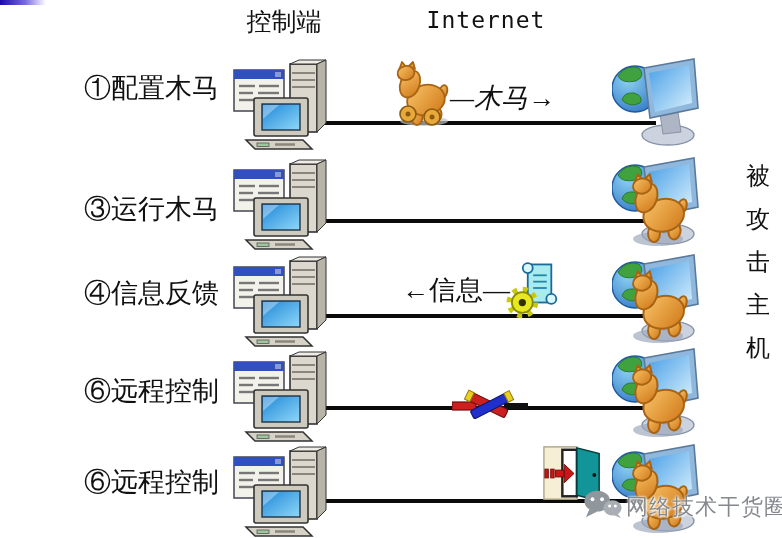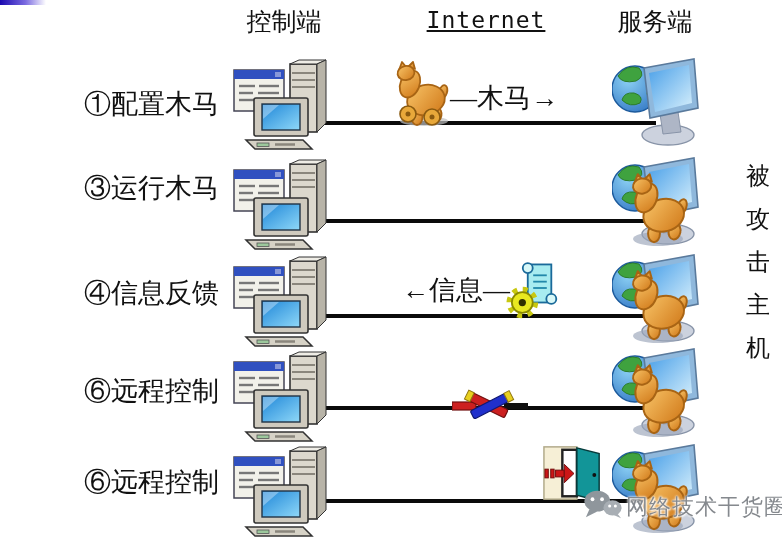--- a/index.html
+++ b/index.html
@@ -154,29 +154,28 @@
       <circle cx="34" cy="18" r="1.6" fill="#fff"></circle>
     </g>
   </defs>
 </svg>
 
 <div class="stage">
 
   <div class="abs topbar"></div>
 
   <div class="abs hdr" style="left:236px;top:5px;width:96px;">控制端</div>
-  <div class="abs hdr mono" style="left:426px;top:7px;width:120px;text-decoration:underline;">Internet</div>
-  <div class="abs hdr" style="left:607px;top:5px;width:96px;">服务端</div>
+  <div class="abs hdr mono" style="left:426px;top:7px;width:120px;">Internet</div>
 
   <div class="abs vtext" style="left:740px;top:155px;line-height:43px;">被攻击主机</div>
 
   <div class="abs step" style="left:84px;top:72px;">
-    <span style="display:block;margin-top:16px;">①配置木马</span>
+    <span style="display:block;">①配置木马</span>
   </div>
-  <div class="abs step" style="left:84px;top:172px;">③运行木马</div>
+  <div class="abs step" style="left:84px;top:193px;">③运行木马</div>
   <div class="abs step" style="left:84px;top:277px;">④信息反馈</div>
   <div class="abs step" style="left:84px;top:375px;">⑥远程控制</div>
   <div class="abs step" style="left:84px;top:466px;">⑥远程控制</div>
 
   <div class="abs hline" style="left:298px;top:121px;width:358px;"></div>
   <div class="abs hline" style="left:298px;top:219px;width:358px;"></div>
   <div class="abs hline" style="left:298px;top:314px;width:358px;"></div>
   <div class="abs hline" style="left:298px;top:406px;width:358px;"></div>
   <div class="abs hline" style="left:298px;top:499px;width:358px;"></div>
 
@@ -208,21 +207,21 @@
   <svg class="abs" style="left:612px;top:346px;" width="88" height="92" viewBox="0 0 88 92">
       <use href="#ic-infected-server"></use>
     </svg>
   <svg class="abs" style="left:612px;top:442px;" width="88" height="92" viewBox="0 0 88 92">
       <use href="#ic-infected-server"></use>
     </svg>
 
   <svg class="abs" style="left:392px;top:60px;" width="58" height="66" viewBox="0 0 58 66">
       <use href="#ic-trojan-horse"></use>
     </svg>
-  <div class="abs arrowtxt" style="left:450px;top:80px;">—木马→</div>
+  <div class="abs arrowtxt" style="left:450px;top:80px;font-style:italic;">—木马→</div>
 
   <div class="abs arrowtxt" style="left:402px;top:272px;">←信息—</div>
   <svg class="abs" style="left:506px;top:257px;" width="58" height="62" viewBox="0 0 64 68">
       <use href="#ic-script-gear"></use>
     </svg>
 
   <svg class="abs" style="left:452px;top:386px;" width="76" height="40" viewBox="0 0 76 40">
       <use href="#ic-cable-cross"></use>
     </svg>
 

